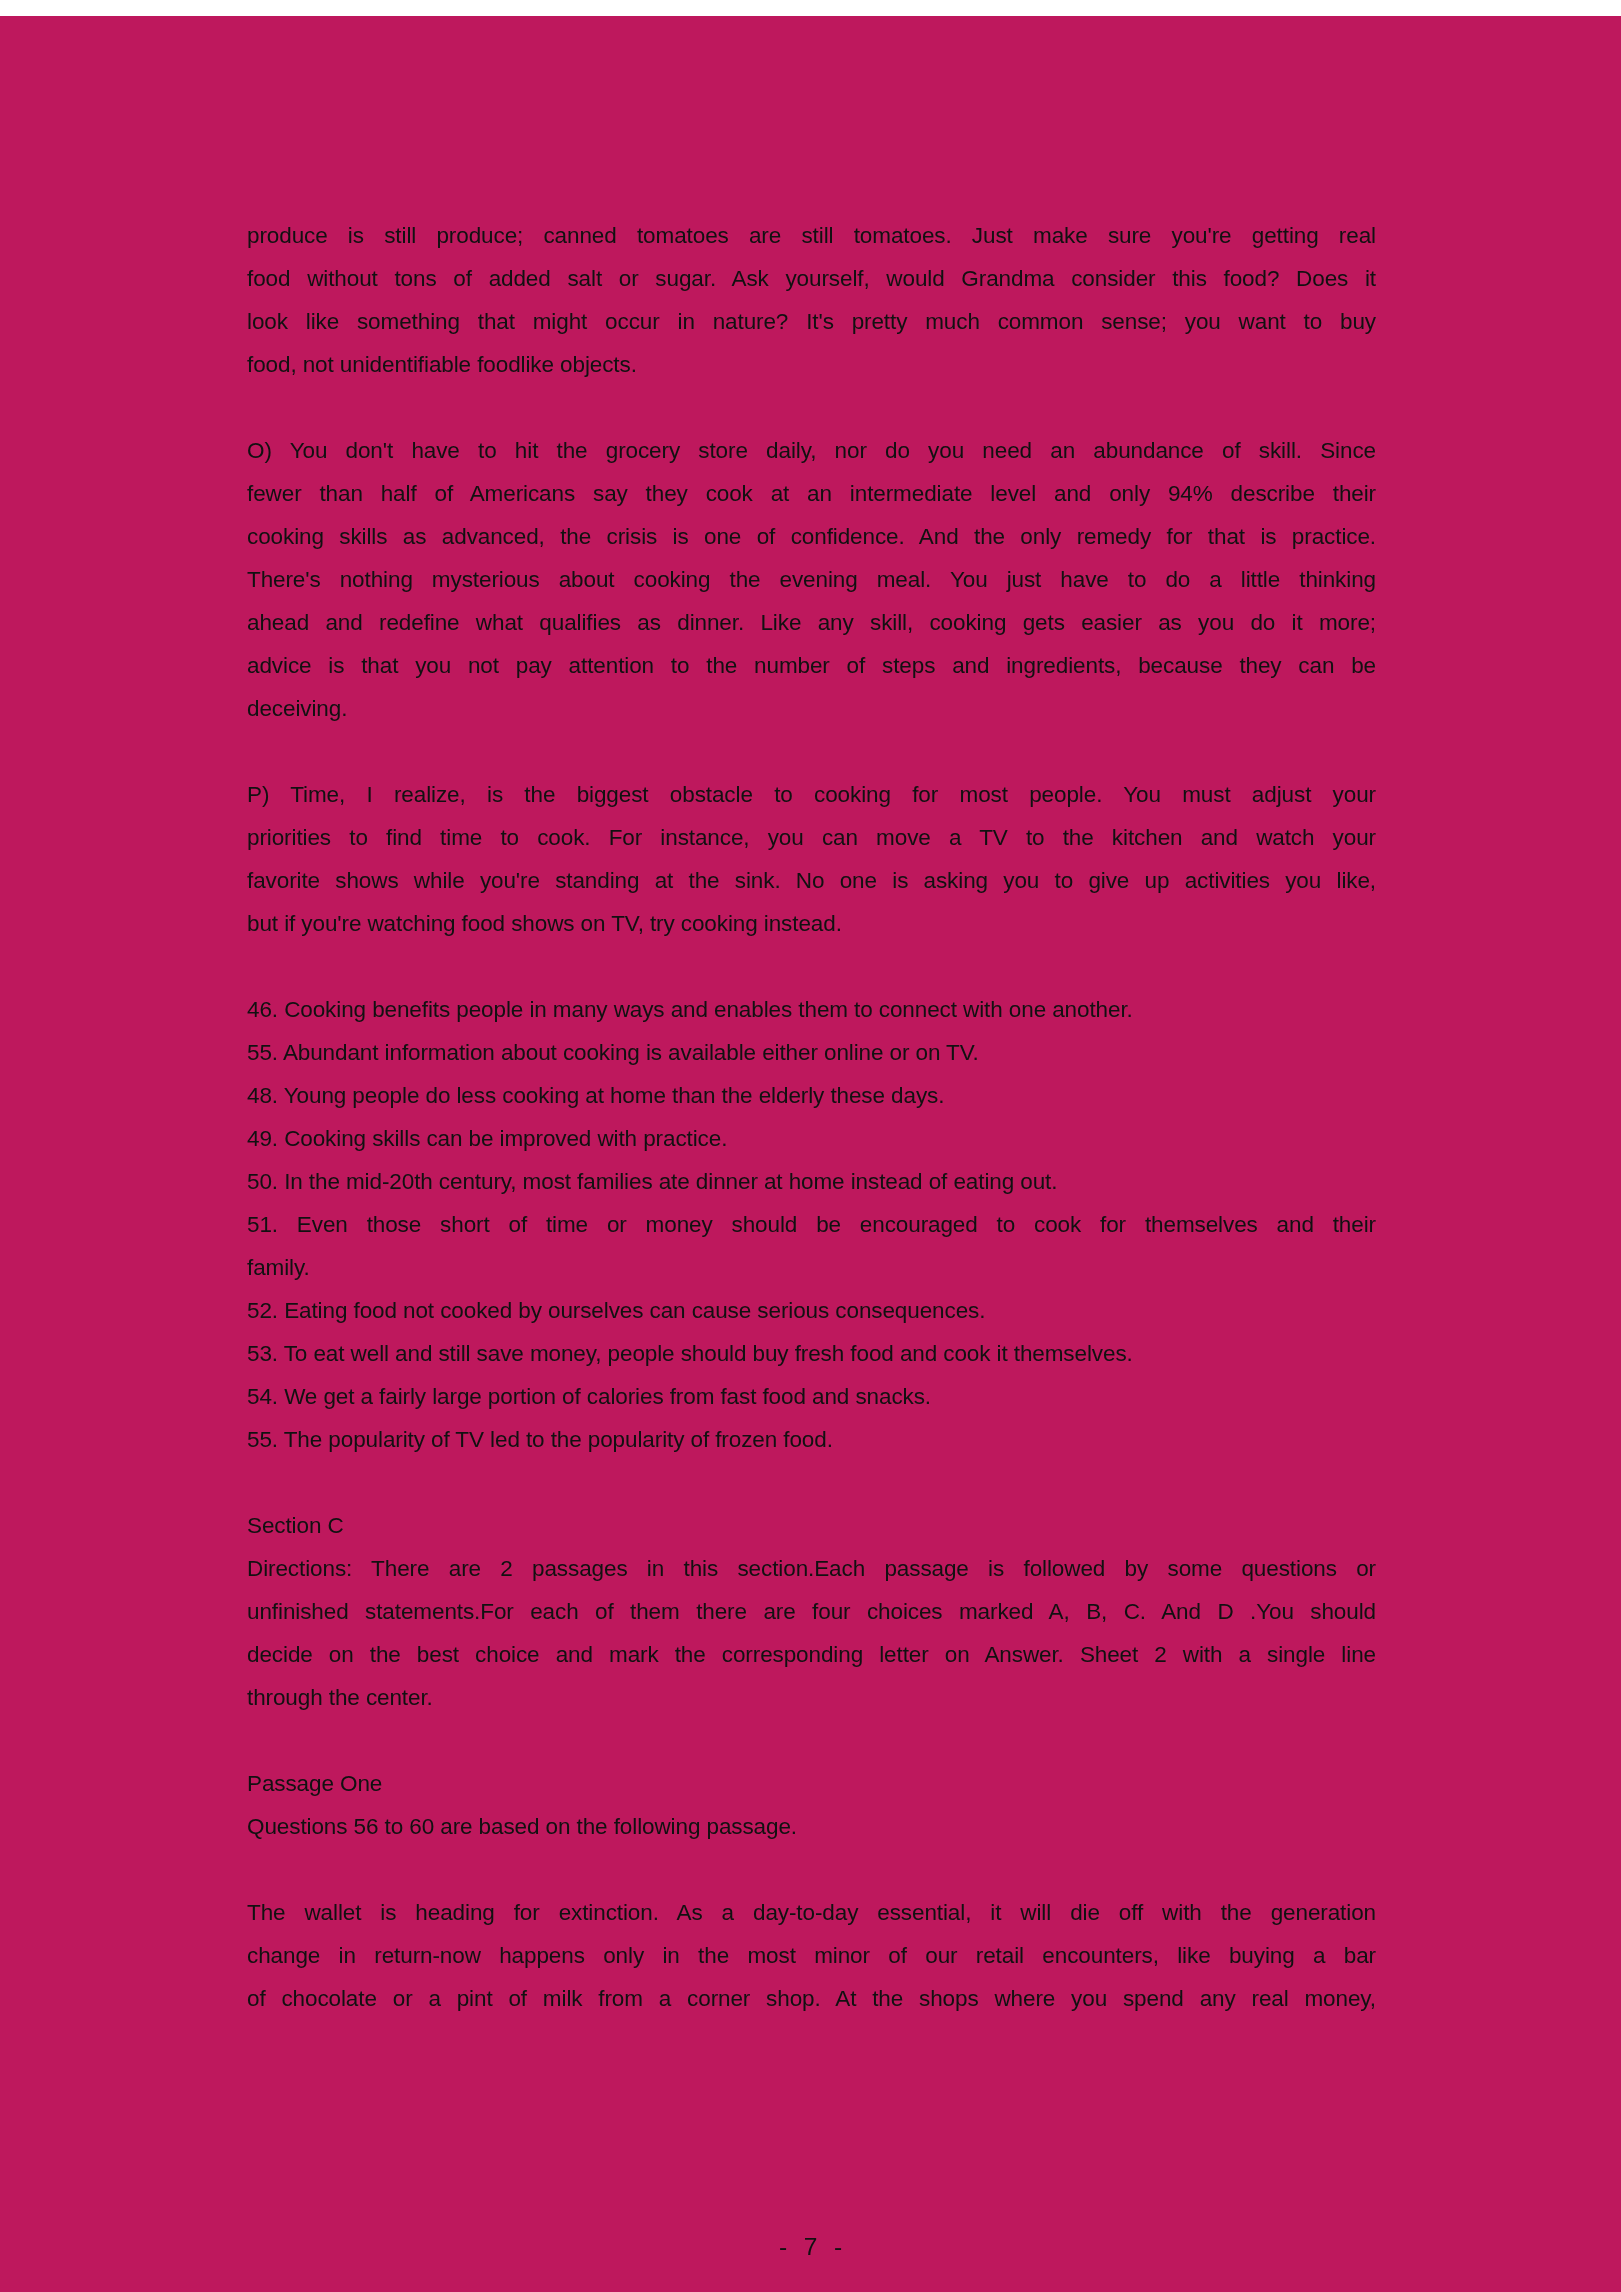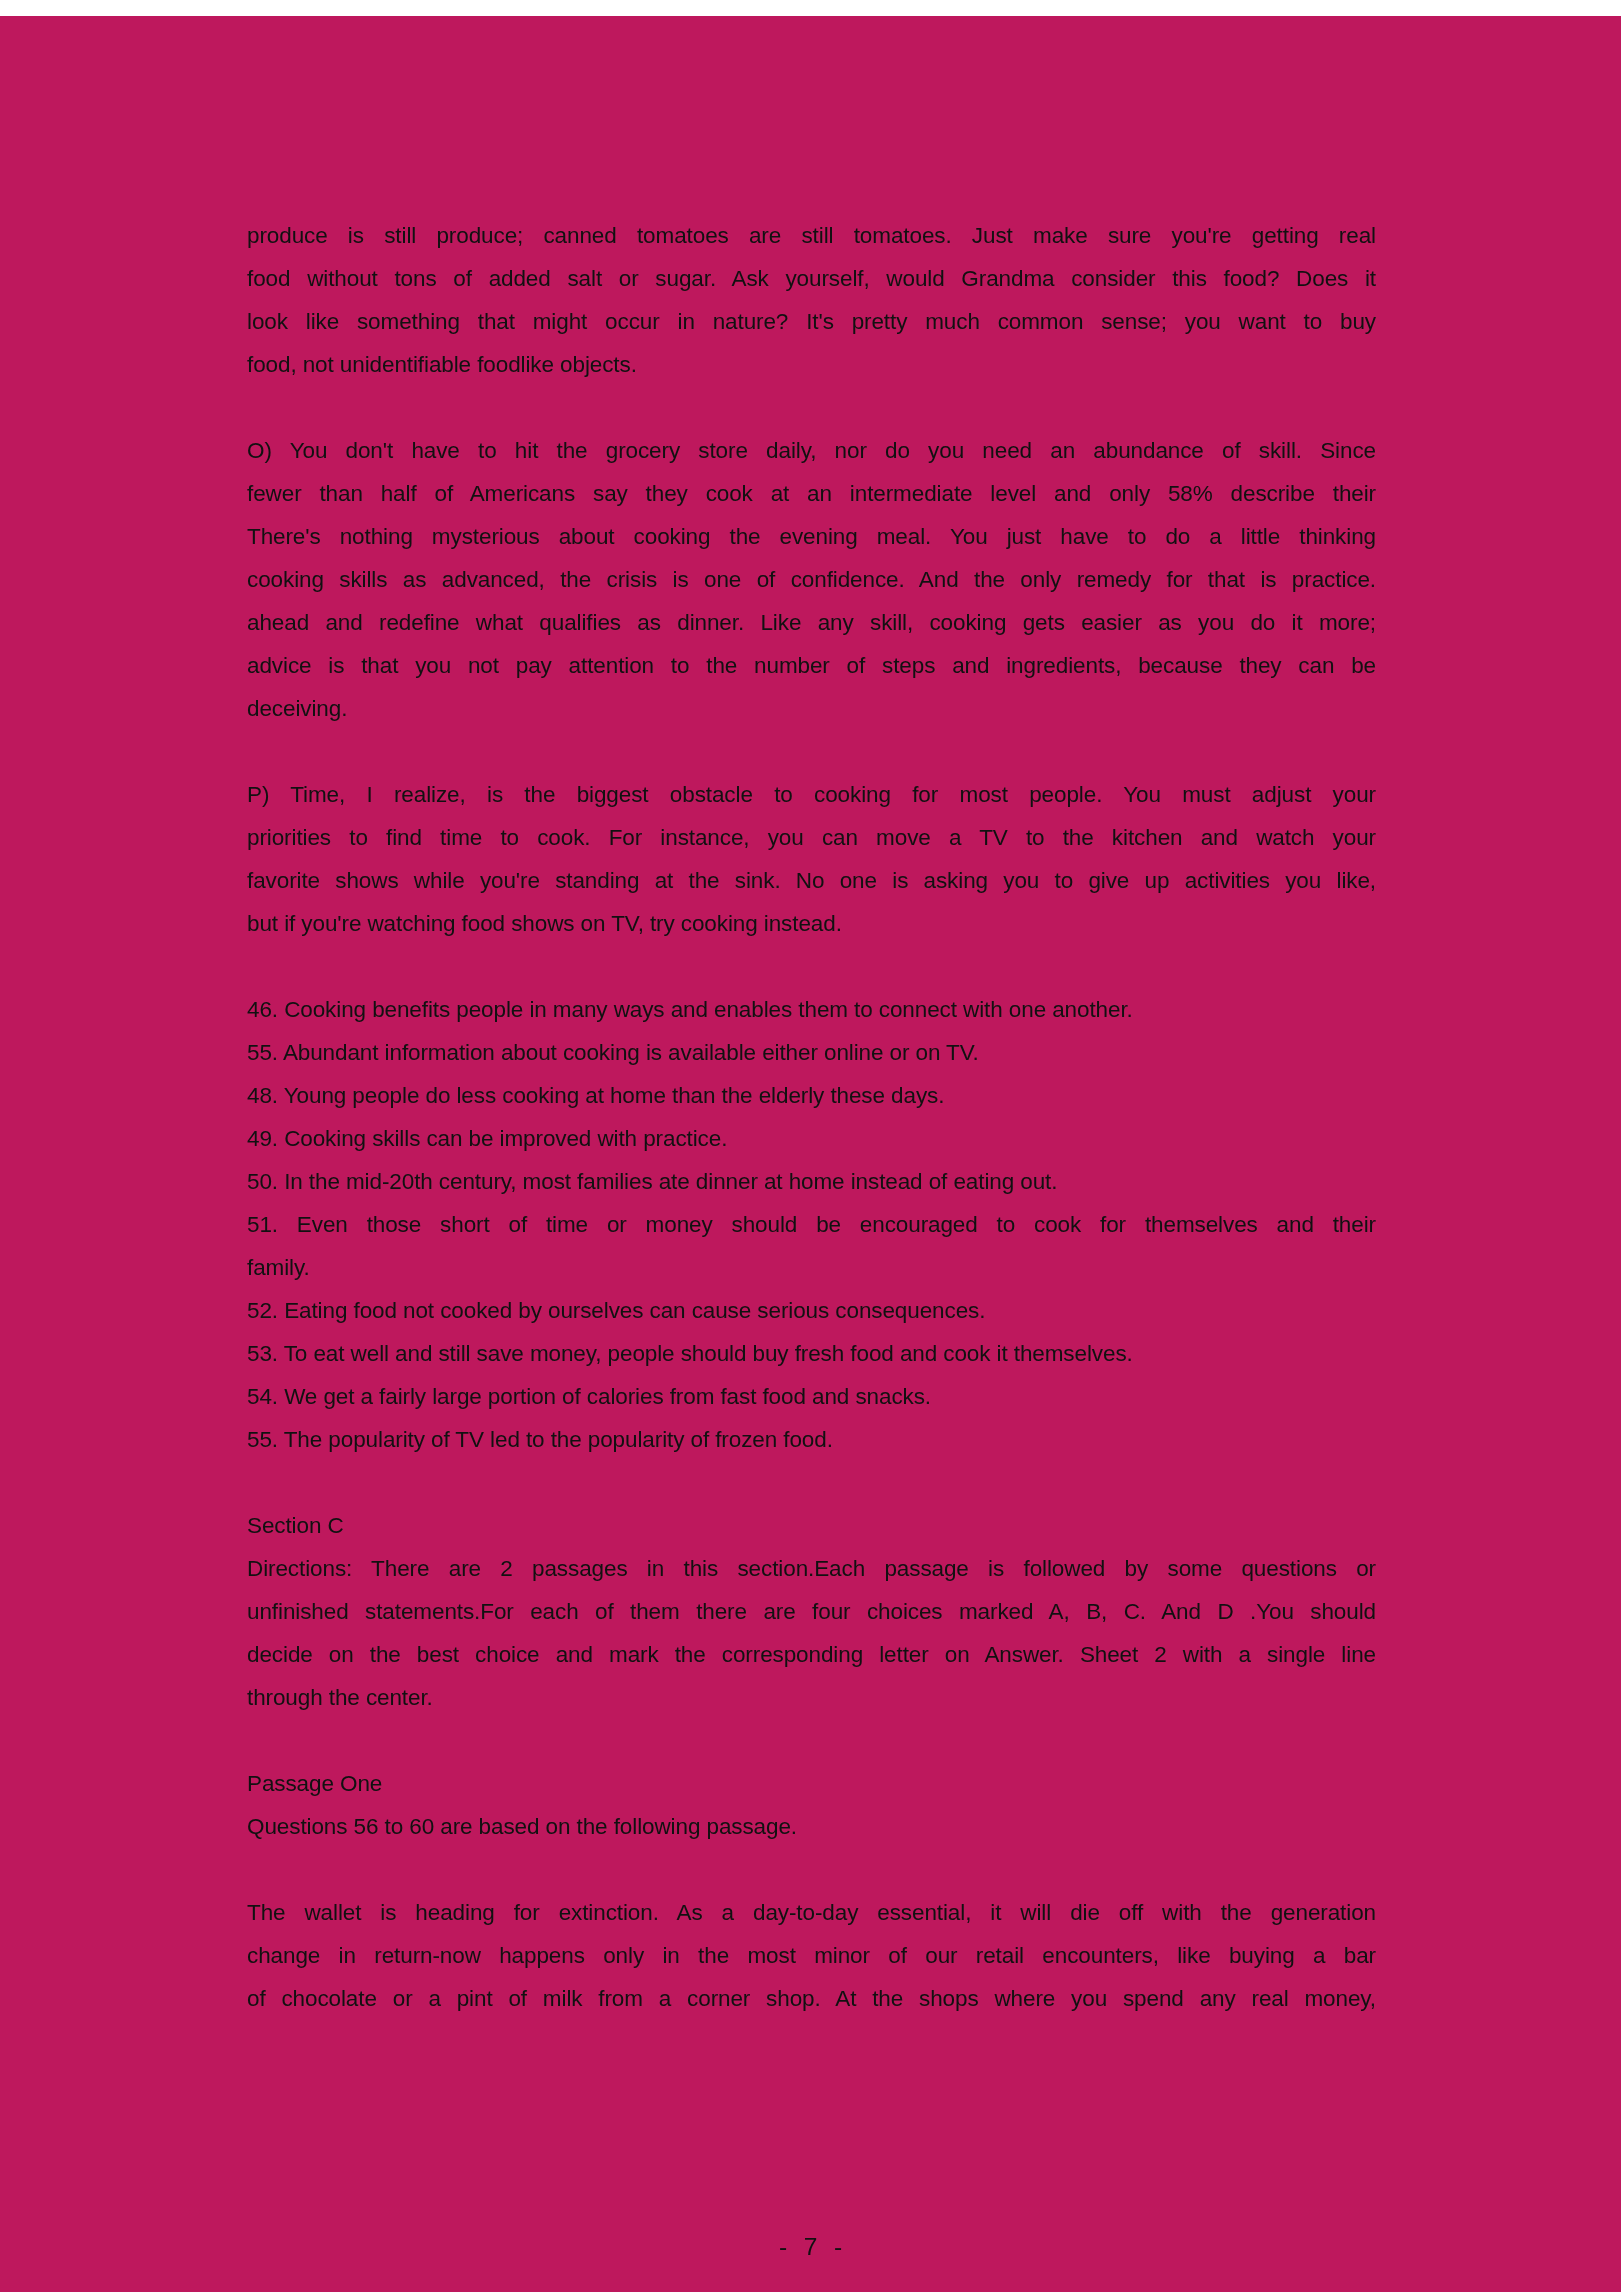--- a/index.html
+++ b/index.html
@@ -66,23 +66,23 @@
     <div>
       <span class="line justify">produce is still produce; canned tomatoes are still tomatoes. Just make sure you're getting real</span>
       <span class="line justify">food without tons of added salt or sugar. Ask yourself, would Grandma consider this food? Does it</span>
       <span class="line justify">look like something that might occur in nature? It's pretty much common sense; you want to buy</span>
       <span class="line">food, not unidentifiable foodlike objects.</span>
     </div>
     <span class="line blank"></span>
 
     <div>
       <span class="line justify">O) You don't have to hit the grocery store daily, nor do you need an abundance of skill. Since</span>
-      <span class="line justify">fewer than half of Americans say they cook at an intermediate level and only 58% describe their</span>
+      <span class="line justify">fewer than half of Americans say they cook at an intermediate level and only 94% describe their</span>
+      <span class="line justify">cooking skills as advanced, the crisis is one of confidence. And the only remedy for that is practice.</span>
       <span class="line justify">There's nothing mysterious about cooking the evening meal. You just have to do a little thinking</span>
-      <span class="line justify">cooking skills as advanced, the crisis is one of confidence. And the only remedy for that is practice.</span>
       <span class="line justify">ahead and redefine what qualifies as dinner. Like any skill, cooking gets easier as you do it more;</span>
       <span class="line justify">advice is that you not pay attention to the number of steps and ingredients, because they can be</span>
       <span class="line">deceiving.</span>
     </div>
     <span class="line blank"></span>
 
     <div>
       <span class="line justify">P) Time, I realize, is the biggest obstacle to cooking for most people. You must adjust your</span>
       <span class="line justify">priorities to find time to cook. For instance, you can move a TV to the kitchen and watch your</span>
       <span class="line justify">favorite shows while you're standing at the sink. No one is asking you to give up activities you like,</span>

